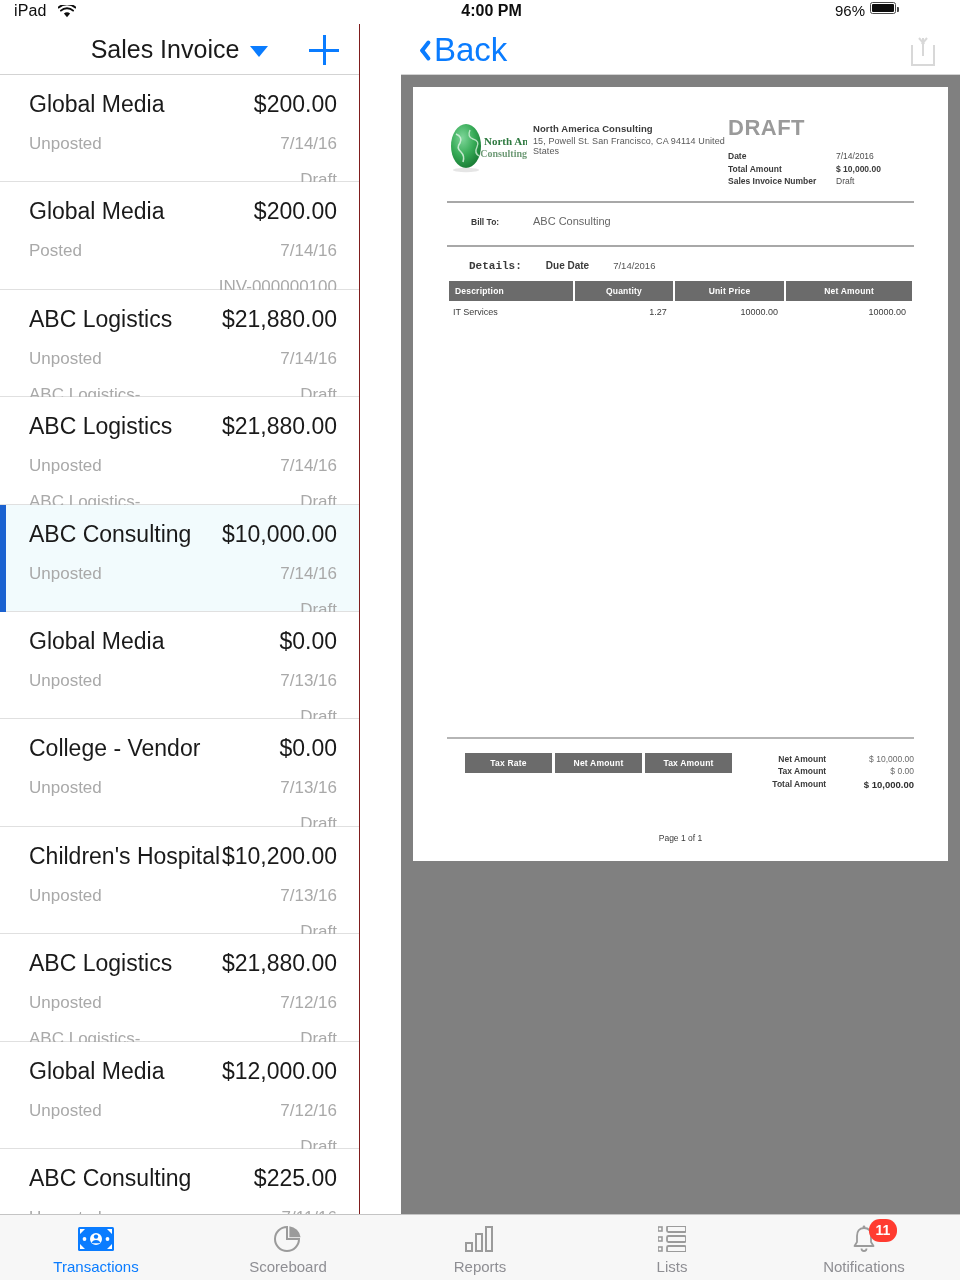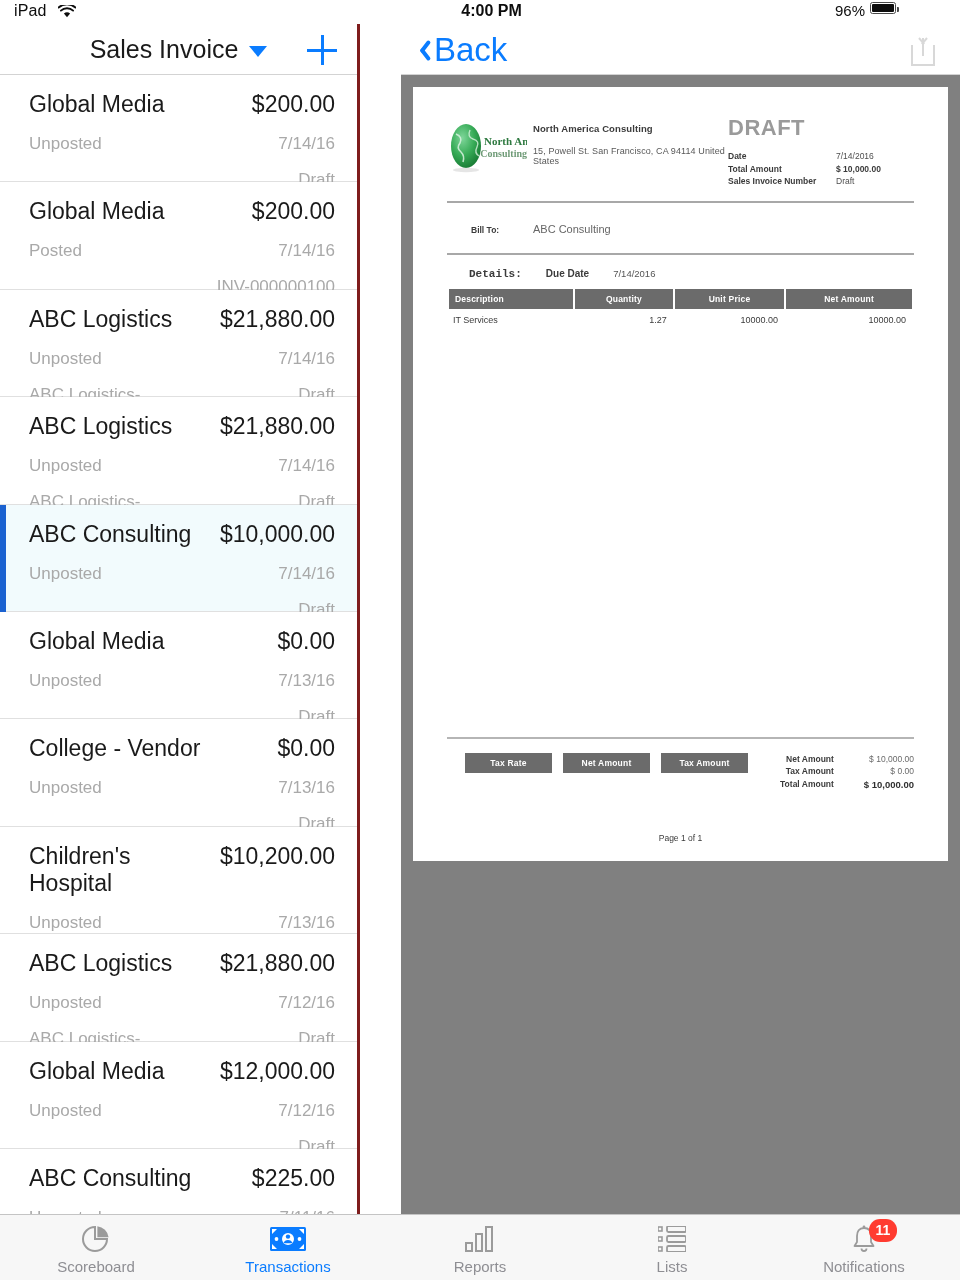--- a/index.html
+++ b/index.html
@@ -39,21 +39,21 @@
     width: 2.5px; height: 5px; background: #4a4a4a; border-radius: 0 1px 1px 0;
   }
   .batt i {
     position: absolute; left: 1px; top: 1px; bottom: 1px;
     width: 92%; background: #0d0d0d; border-radius: 1px; display: block;
   }
 
   
   .left-pane {
     position: absolute; left: 0; top: 24px; width: 360px; height: 1190px;
-    background: #b91c1c; border-right: 3px solid #7f1d1d;
+    background: #b91c1c; border-right: 1px solid #7f1d1d;
     overflow: hidden;
   }
   .left-nav {
     position: relative; height: 51px; background: #ffffff;
     border-bottom: 1px solid #d3d3d3;
   }
   .nav-title-wrap {
     position: absolute; left: 0; right: 0; top: 0; height: 51px;
     display: flex; align-items: center; justify-content: center; gap: 11px;
   }
@@ -141,34 +141,34 @@
   .page {
     width: 100%; height: 774px; background: #ffffff;
     padding: 30px 34px 0 34px; position: relative;
   }
 
   
   .inv-head { display: flex; align-items: flex-start; }
   .logo { width: 82px; flex: none; padding-top: 4px; }
   .company { flex: 1; padding-top: 6px; padding-left: 4px; }
   .co-name { font-size: 9.5px; font-weight: bold; color: #3b3b3b; letter-spacing: .1px; }
-  .co-addr { font-size: 9px; color: #585858; margin-top: 12px; letter-spacing: .1px; }
+  .co-addr { font-size: 9px; color: #585858; margin-top: 2px; letter-spacing: .1px; }
   .inv-meta { width: 186px; flex: none; padding-top: 0px; }
   .draft-word {
     font-size: 22px; font-weight: bold; color: #9a9a9a; letter-spacing: .5px; line-height: 1;
   }
   .meta-table { margin-top: 11px; width: 100%; border-collapse: collapse; }
   .meta-table td { font-size: 8.5px; padding: 1.2px 0; vertical-align: top; }
   .meta-k { font-weight: bold; color: #3b3b3b; width: 108px; }
   .meta-v { color: #4e4e4e; }
   .meta-v.bold { font-weight: bold; color: #3b3b3b; }
 
   .rule { height: 2px; background: #a8a8a8; margin-top: 14px; }
 
-  .billto { display: flex; align-items: baseline; padding: 20px 0 0 24px; }
+  .billto { display: flex; align-items: baseline; padding: 12px 0 0 24px; }
   .billto-k { font-size: 8.5px; font-weight: bold; color: #3b3b3b; width: 62px; }
   .billto-v { font-size: 11px; color: #666; }
   .billto-rule { height: 2px; background: #a8a8a8; margin-top: 18px; }
 
   .details { display: flex; align-items: baseline; padding: 13px 0 0 22px; gap: 24px; }
   .det-k { font-size: 11px; font-weight: bold; color: #3b3b3b; font-family: Liberation Mono, monospace; }
   .det-k2 { font-size: 10px; font-weight: bold; color: #3b3b3b; }
   .det-v { font-size: 9.5px; color: #555; }
 
   .items { width: 100%; border-collapse: separate; border-spacing: 2px 0; margin-top: 9px; }
@@ -177,21 +177,21 @@
     padding: 5px 6px; text-align: center; letter-spacing: .2px;
   }
   .items th.lft { text-align: left; }
   .items td { font-size: 9px; color: #3b3b3b; padding: 6px 6px 0 6px; }
   .items td.lft { text-align: left; padding-left: 4px; }
   .items td.rgt { text-align: right; }
 
   .page-foot { position: absolute; left: 34px; right: 34px; bottom: 18px; }
   .foot-rule { height: 2px; background: #b5b5b5; }
   .tax-area { display: flex; justify-content: space-between; align-items: flex-start; margin-top: 14px; }
-  .tax-heads { display: flex; gap: 11px; padding-left: 18px; }
+  .tax-heads { display: flex; gap: 3px; padding-left: 18px; }
   .tax-heads div {
     background: #6b6b6b; color: #fff; font-size: 8.5px; font-weight: bold;
     padding: 5px 0; width: 87px; text-align: center; letter-spacing: .2px;
   }
   .totals { width: 192px; }
   .totals table { width: 100%; border-collapse: collapse; }
   .totals td { font-size: 8.5px; padding: 1.2px 0; }
   .t-k { text-align: right; font-weight: bold; color: #3b3b3b; padding-right: 14px; }
   .t-v { text-align: right; color: #6a6a6a; }
   .t-v.bold { font-weight: bold; color: #2f2f2f; font-size: 9.5px; }
@@ -528,45 +528,45 @@
             </div>
           </div>
           <div class="pageno">Page 1 of 1</div>
         </div>
 
       </div>
     </div>
   </div>
 
   <div class="tabbar" id="tabbar">
-      <div class="tab">
-        <div class="tab-ico">
-          <svg width="34" height="32" viewBox="0 0 34 32">
-            <path d="M16 4 A12 12 0 1 0 28 16 L16 16 Z" fill="none" stroke="#9b9b9b" stroke-width="2"></path>
-            <path d="M18.4 3.2 A12.8 12.8 0 0 1 29.6 14.2 L18.4 14.2 Z" fill="#9b9b9b"></path>
-          </svg>
-        </div>
-        <div class="tab-label">Scoreboard</div>
-      </div>
       <div class="tab active">
         <div class="tab-ico">
           <svg width="36" height="24" viewBox="0 0 36 24">
             <rect x="0" y="0" width="36" height="24" rx="1.5" fill="#0a7cff"></rect>
             <circle cx="18" cy="12" r="6" fill="#ffffff"></circle>
             <circle cx="18" cy="9.6" r="2.2" fill="#0a7cff"></circle>
             <path d="M13.6 16.2 a4.6 4.6 0 0 1 8.8 0 z" fill="#0a7cff"></path>
             <circle cx="6.5" cy="12" r="1.9" fill="#ffffff"></circle>
             <circle cx="29.5" cy="12" r="1.9" fill="#ffffff"></circle>
             <path d="M2 2 h5 l-5 5 z M34 2 h-5 l5 5 z M2 22 h5 l-5 -5 z M34 22 h-5 l5 -5 z" fill="#ffffff"></path>
           </svg>
         </div>
         <div class="tab-label">Transactions</div>
       </div>
       <div class="tab">
         <div class="tab-ico">
+          <svg width="34" height="32" viewBox="0 0 34 32">
+            <path d="M16 4 A12 12 0 1 0 28 16 L16 16 Z" fill="none" stroke="#9b9b9b" stroke-width="2"></path>
+            <path d="M18.4 3.2 A12.8 12.8 0 0 1 29.6 14.2 L18.4 14.2 Z" fill="#9b9b9b"></path>
+          </svg>
+        </div>
+        <div class="tab-label">Scoreboard</div>
+      </div>
+      <div class="tab">
+        <div class="tab-ico">
           <svg width="30" height="26" viewBox="0 0 30 26">
             <rect x="1" y="17" width="6" height="8" fill="none" stroke="#9b9b9b" stroke-width="2"></rect>
             <rect x="11" y="8" width="6" height="17" fill="none" stroke="#9b9b9b" stroke-width="2"></rect>
             <rect x="21" y="1" width="6" height="24" fill="none" stroke="#9b9b9b" stroke-width="2"></rect>
           </svg>
         </div>
         <div class="tab-label">Reports</div>
       </div>
       <div class="tab">
         <div class="tab-ico">

